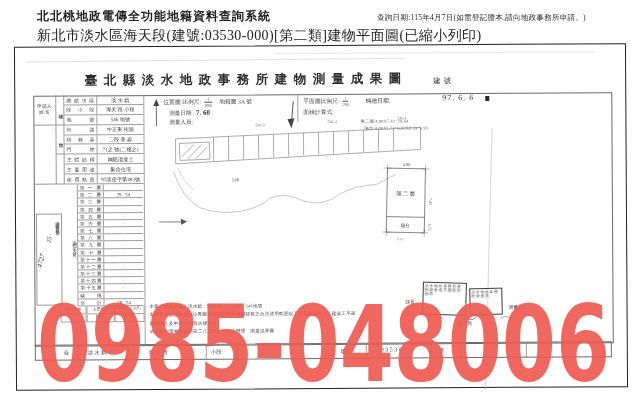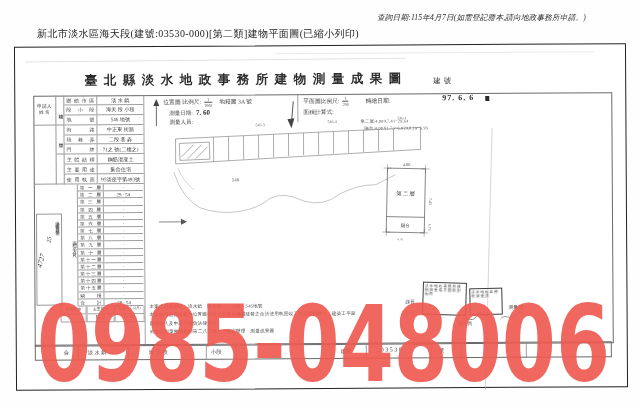--- a/index.html
+++ b/index.html
@@ -1,22 +1,22 @@
 <!DOCTYPE html>
 <html><head>
 <meta charset="utf-8">
 <style>
   html,body{margin:0;padding:0;background:#fff;}
   #stage{position:relative;width:640px;height:410px;background:#fefefe;overflow:hidden;
          font-family:"Liberation Serif","DejaVu Serif",serif;color:#3b3b3b;}
   .abs{position:absolute;}
   
   .sys-title{left:37px;top:8px;font-size:12px;font-weight:600;letter-spacing:1px;color:#1e1e1e;}
-  .query-date{left:377px;top:13px;font-size:7.6px;color:#282828;letter-spacing:.2px;font-style:italic;}
-  .subtitle{left:37px;top:27px;font-size:10px;color:#232323;letter-spacing:.4px;}
+  .query-date{left:377px;top:13px;font-size:7.6px;color:#282828;letter-spacing:.2px;}
+  .subtitle{left:37px;top:27px;font-size:14px;color:#232323;letter-spacing:.4px;}
   
   .doc{left:15px;top:45px;width:612px;height:344px;border:1.6px solid #222;background:#fff;
        transform:rotate(-0.35deg);transform-origin:50% 50%;box-sizing:border-box;}
   .streak{height:1px;background:#d6d6d6;opacity:.7;}
   .doc-title{left:55px;top:25px;width:352px;text-align:center;font-size:12.5px;font-weight:bold;
              letter-spacing:6.5px;color:#2c2c2c;white-space:nowrap;}
   .bldg-no{left:418px;top:31px;font-size:7.5px;letter-spacing:3px;color:#333;}
   .form-border{left:18px;top:48px;width:577px;height:249px;border:.8px solid #6a6a6a;}
   .vline{width:1px;background:#8a8a8a;opacity:.8;}
   
@@ -52,20 +52,21 @@
   .strip-cell{font-size:5.4px;color:#3d3d3d;white-space:nowrap;}
   .crease{width:1px;background:#b5b5b5;opacity:.55;}
   .hand{font-style:italic;color:#3a3a46;white-space:nowrap;}
   .phone-svg{left:0;top:0;pointer-events:none;}
 </style>
 </head>
 <body>
 
 <div id="stage">
 
+  <div class="abs sys-title">北北桃地政電傳全功能地籍資料查詢系統</div>
   <div class="abs query-date">查詢日期:115年4月7日(如需登記謄本,請向地政事務所申請。)</div>
   <div class="abs subtitle">新北市淡水區海天段(建號:03530-000)[第二類]建物平面圖(已縮小列印)</div>
 
   <div class="abs doc">
     <div class="abs streak" style="left:10px;top:13px;width:380px;transform:rotate(-0.2deg);"></div>
     <div class="abs streak" style="left:260px;top:7px;width:320px;opacity:.5;"></div>
 
     <div class="abs doc-title">臺北縣淡水地政事務所建物測量成果圖</div>
     <div class="abs bldg-no">建號</div>
 
@@ -232,21 +233,21 @@
     <div class="abs tinytext" style="left:154px;top:72px;">測量人員:</div>
 
     <div class="abs hdrflex" style="left:288px;top:51px;">
       <span class="tinytext" style="font-size:5.8px;">平面圖比例尺:</span>
       <span class="frac">
         <span>1</span>
         <span class="den">200</span>
       </span>
       <span class="tinytext" style="font-size:5.8px;margin-left:14px;">轉繪日期:</span>
     </div>
-    <div class="abs" style="left:427px;top:48px;font-size:8px;font-weight:bold;color:#2e2e2e;letter-spacing:1px;">97. 6. 6</div>
+    <div class="abs" style="left:427px;top:48px;font-size:8px;font-weight:normal;color:#2e2e2e;letter-spacing:1px;">97. 6. 6</div>
     <div class="abs" style="left:470px;top:51px;width:4px;height:5px;background:#2a2a2a;"></div>
     <div class="abs tinytext" style="left:288px;top:62px;font-size:5.8px;">面積計算式:</div>
     <div class="abs" style="left:345px;top:72px;">
       <div class="calcline">第二層:4.00X7.41=29.64</div>
       <div class="calcline" style="margin-left:4px;">陽台:4.00X1.73=6.92X0.19=6.95</div>
     </div>
 
     <svg class="abs" style="left:128px;top:55px;" width="300" height="170">
       <g stroke="#777" stroke-width="0.6" fill="none">
         <line x1="150" y1="0" x2="148" y2="22" stroke="#444" stroke-width="0.9"></line>

